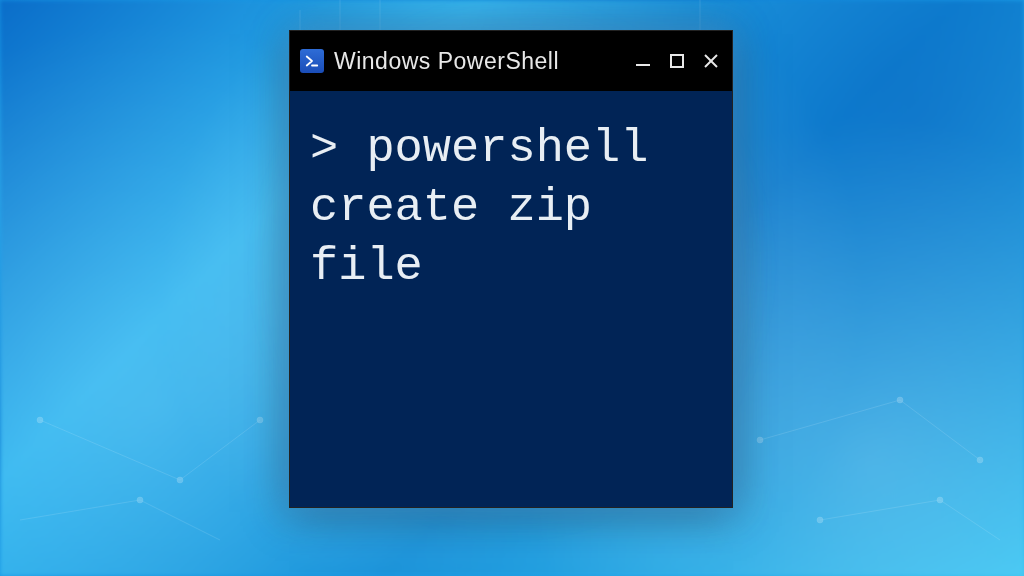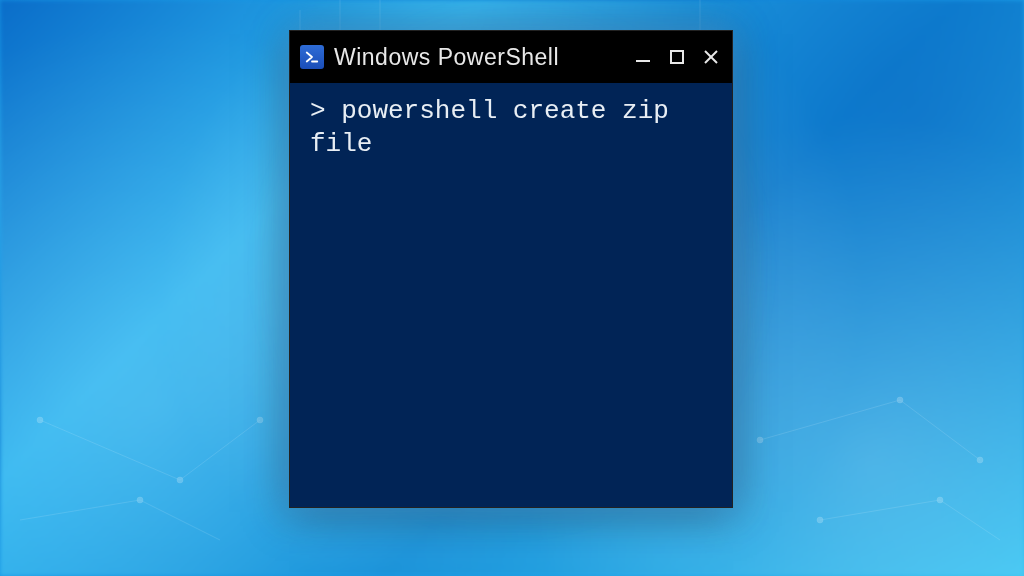--- a/index.html
+++ b/index.html
@@ -37,21 +37,21 @@
       left: 289px; top: 30px;
       width: 444px; height: 478px;
       background: #012456;
       border: 1px solid #222;
       box-shadow: 0 0 30px rgba(80,180,255,0.6), 0 4px 40px rgba(0,0,0,0.5);
       display: flex;
       flex-direction: column;
       z-index: 5;
     }
     .titlebar {
-      height: 52px;
+      height: 60px;
       background: #000;
       display: flex;
       align-items: center;
       padding: 0 10px 0 10px;
       gap: 10px;
       color: #e8e8e8;
       font-size: 23px;
       font-weight: 400;
       user-select: none;
     }
@@ -71,23 +71,23 @@
     .title-text { flex: 1; white-space: nowrap; overflow: hidden; letter-spacing: 0.5px; }
     .win-controls {
       display: flex; gap: 12px; align-items: center;
       font-size: 22px; line-height: 1;
       color: #e8e8e8;
     }
     .win-btn { cursor: pointer; display: inline-flex; align-items: center; justify-content: center; width: 22px; height: 22px; }
     .win-btn svg { width: 18px; height: 18px; stroke: #e8e8e8; stroke-width: 2; fill: none; }
     .terminal-body {
       flex: 1;
-      padding: 12px 20px;
+      padding: 29px 20px;
       font-family: Consolas, 'Courier New', monospace;
-      font-size: 26px;
+      font-size: 47px;
       line-height: 1.25;
       color: #e8eef4;
       white-space: pre-wrap;
       word-break: break-word;
       overflow: hidden;
     }
     .prompt-char { display: inline; }
   </style>
 </head>
 <body>

